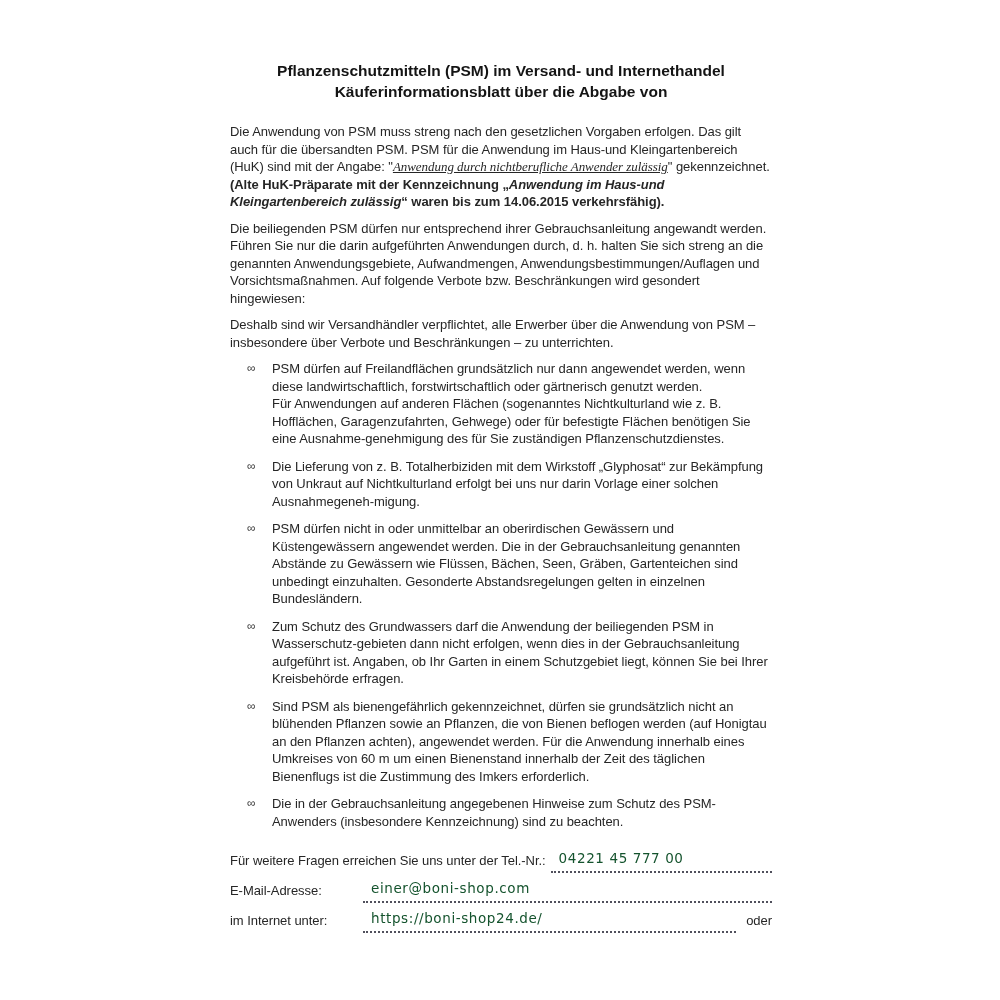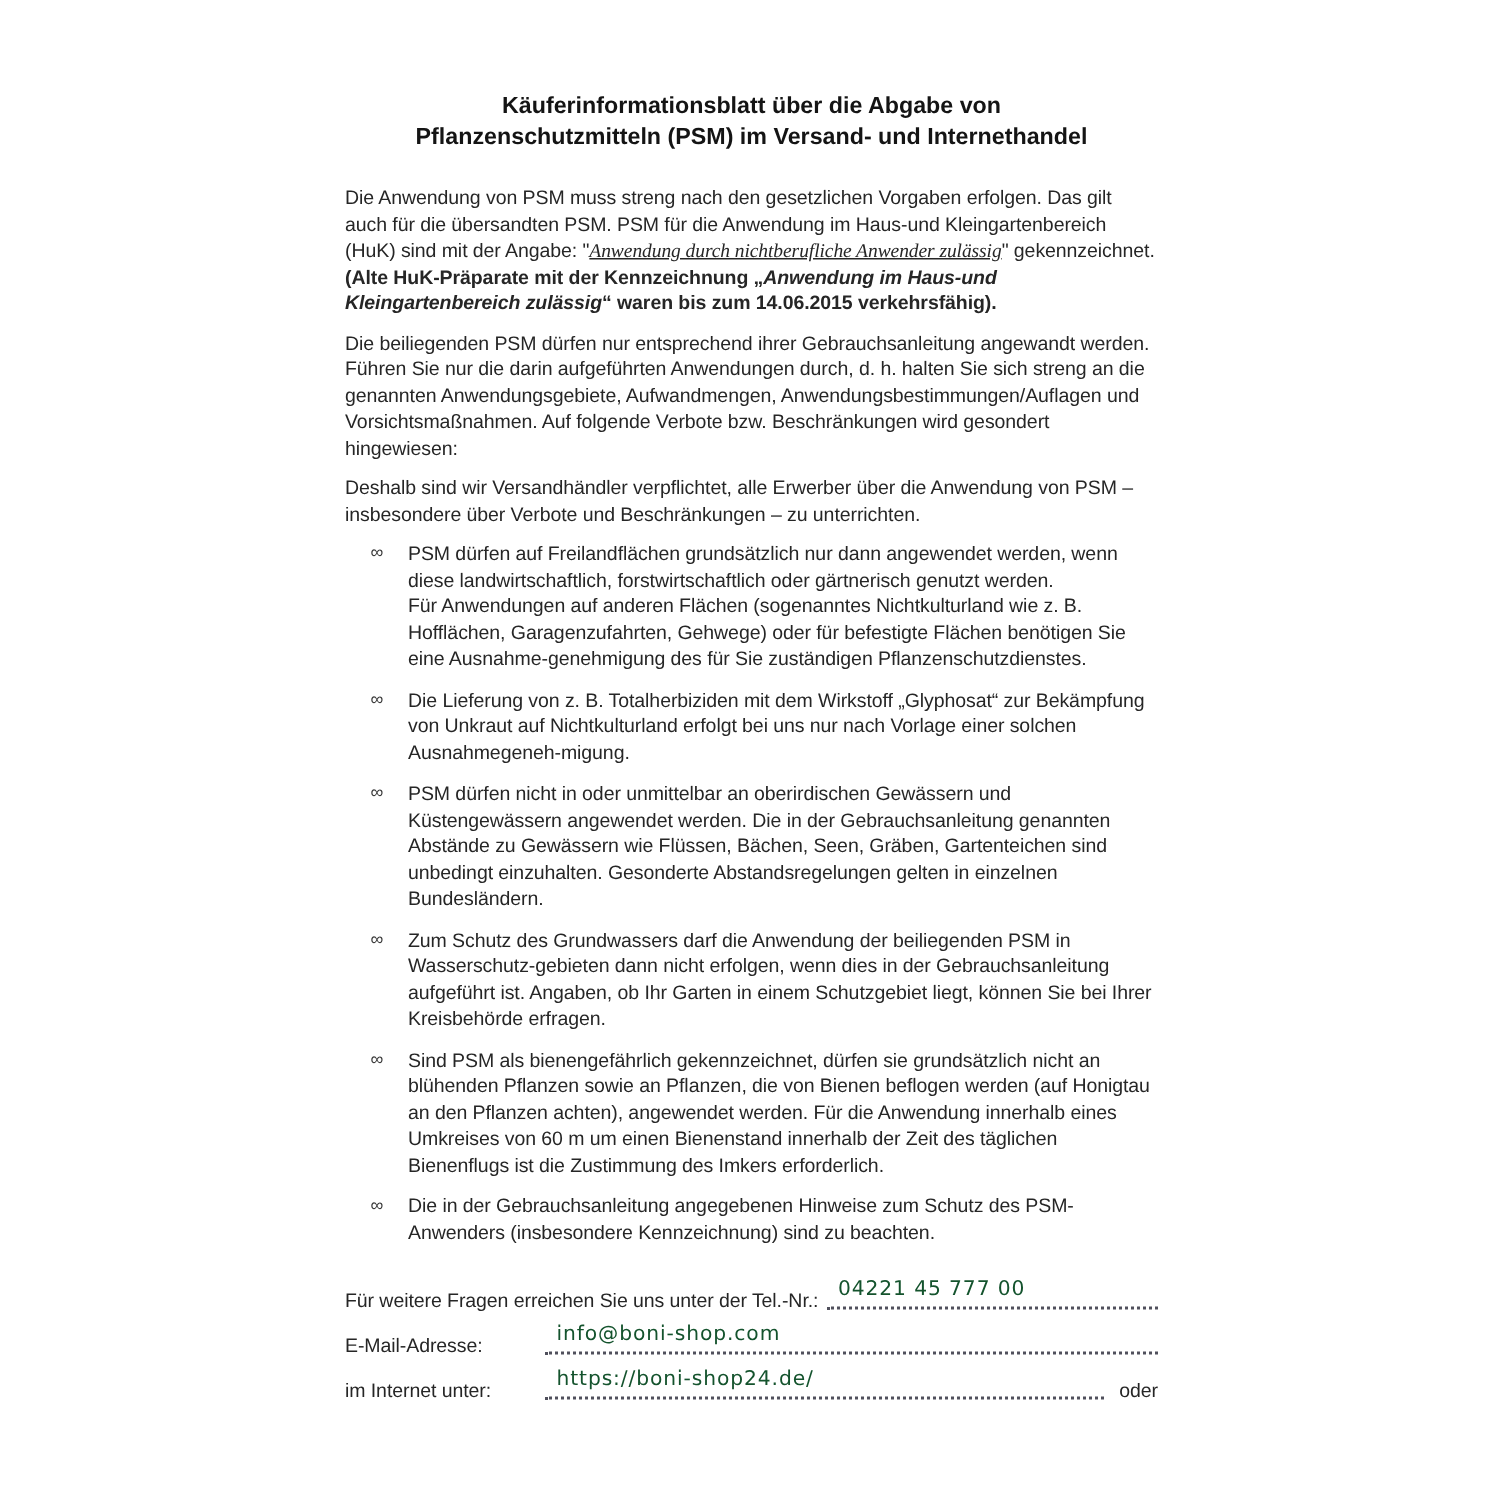--- a/index.html
+++ b/index.html
@@ -19,61 +19,61 @@
   h1.title span { display:block; }
   p { margin:0 0 9px 0; }
   .block { display:block;font-weight:bold; }
   .em-ul { font-style:italic; text-decoration:underline;font-family:Liberation Serif, serif; }
   .em { font-style:italic; }
   ul.bullets { list-style:none; margin:3px 0 0 17px; padding:0; }
   ul.bullets li { display:flex; margin-bottom:10px; }
   .bul { width:25px; flex:none; color:#3a3a3a; font-size:12px; line-height:17.5px; }
   .btext { flex:1; white-space:pre-line; }
   .contact { margin-top:16px; }
-  .row { display:flex; align-items:flex-end; height:30px; }
+  .row { display:flex; align-items:center; height:30px; }
   .lbl { padding-bottom:1px; }
   .lblfix { width:128px; flex:none; }
   .dots {
     flex:1; position:relative; height:24px;
     border-bottom:2px dotted #50505c; margin:0 0 3px 5px;
   }
   .val {
     position:absolute; left:8px; bottom:3px; white-space:nowrap;
     color:#14532d; font-size:13.5px; letter-spacing:0.6px;
     font-family:"DejaVu Sans",sans-serif;
   }
   .oder { flex:none; margin:0 0 1px 10px; }
 </style>
 </head>
 <body>
 
 <div class="page">
   <div class="content">
 
     <h1 class="title">
+      <span>Pflanzenschutzmitteln (PSM) im Versand- und Internethandel</span>
       <span>Käuferinformationsblatt über die Abgabe von</span>
-      <span>Pflanzenschutzmitteln (PSM) im Versand- und Internethandel</span>
     </h1>
 
     <p><span>Die Anwendung von PSM muss streng nach den gesetzlichen Vorgaben erfolgen. Das gilt auch für die übersandten PSM. PSM für die Anwendung im Haus-und Kleingartenbereich (HuK) sind mit der Angabe: "</span><span class="em-ul">Anwendung durch nichtberufliche Anwender zulässig</span><span>" gekennzeichnet.</span><span class="block"><span>(Alte HuK-Präparate mit der Kennzeichnung „</span><span class="em">Anwendung im Haus-und Kleingartenbereich zulässig</span><span>“ waren bis zum 14.06.2015 verkehrsfähig).</span></span></p>
 
 
     <p>Die beiliegenden PSM dürfen nur entsprechend ihrer Gebrauchsanleitung angewandt werden. Führen Sie nur die darin aufgeführten Anwendungen durch, d. h. halten Sie sich streng an die genannten Anwendungsgebiete, Aufwandmengen, Anwendungsbestimmungen/Auflagen und Vorsichtsmaßnahmen. Auf folgende Verbote bzw. Beschränkungen wird gesondert hingewiesen:</p>
 
     <p>Deshalb sind wir Versandhändler verpflichtet, alle Erwerber über die Anwendung von PSM – insbesondere über Verbote und Beschränkungen – zu unterrichten.</p>
 
     <ul class="bullets">
       <li>
         <span class="bul">∞</span>
         <span class="btext">PSM dürfen auf Freilandflächen grundsätzlich nur dann angewendet werden, wenn diese landwirtschaftlich, forstwirtschaftlich oder gärtnerisch genutzt werden.
 Für Anwendungen auf anderen Flächen (sogenanntes Nichtkulturland wie z. B. Hofflächen, Garagenzufahrten, Gehwege) oder für befestigte Flächen benötigen Sie eine Ausnahme-genehmigung des für Sie zuständigen Pflanzenschutzdienstes.</span>
       </li>
       <li>
         <span class="bul">∞</span>
-        <span class="btext">Die Lieferung von z. B. Totalherbiziden mit dem Wirkstoff „Glyphosat“ zur Bekämpfung von Unkraut auf Nichtkulturland erfolgt bei uns nur nach Vorlage einer solchen Ausnahmegeneh-migung.</span>
+        <span class="btext">Die Lieferung von z. B. Totalherbiziden mit dem Wirkstoff „Glyphosat“ zur Bekämpfung von Unkraut auf Nichtkulturland erfolgt bei uns nur darin Vorlage einer solchen Ausnahmegeneh-migung.</span>
       </li>
       <li>
         <span class="bul">∞</span>
         <span class="btext">PSM dürfen nicht in oder unmittelbar an oberirdischen Gewässern und Küstengewässern angewendet werden. Die in der Gebrauchsanleitung genannten Abstände zu Gewässern wie Flüssen, Bächen, Seen, Gräben, Gartenteichen sind unbedingt einzuhalten. Gesonderte Abstandsregelungen gelten in einzelnen Bundesländern.</span>
       </li>
       <li>
         <span class="bul">∞</span>
         <span class="btext">Zum Schutz des Grundwassers darf die Anwendung der beiliegenden PSM in Wasserschutz-gebieten dann nicht erfolgen, wenn dies in der Gebrauchsanleitung aufgeführt ist. Angaben, ob Ihr Garten in einem Schutzgebiet liegt, können Sie bei Ihrer Kreisbehörde erfragen.</span>
       </li>
       <li>
@@ -89,21 +89,21 @@
     <div class="contact">
       <div class="row">
         <span class="lbl">Für weitere Fragen erreichen Sie uns unter der Tel.-Nr.:</span>
         <span class="dots">
           <span class="val">04221 45 777 00</span>
         </span>
       </div>
       <div class="row">
         <span class="lbl lblfix">E-Mail-Adresse:</span>
         <span class="dots">
-          <span class="val">info@boni-shop.com</span>
+          <span class="val">einer@boni-shop.com</span>
         </span>
       </div>
       <div class="row">
         <span class="lbl lblfix">im Internet unter:</span>
         <span class="dots">
           <span class="val">https://boni-shop24.de/</span>
         </span>
         <span class="oder">oder</span>
       </div>
     </div>

